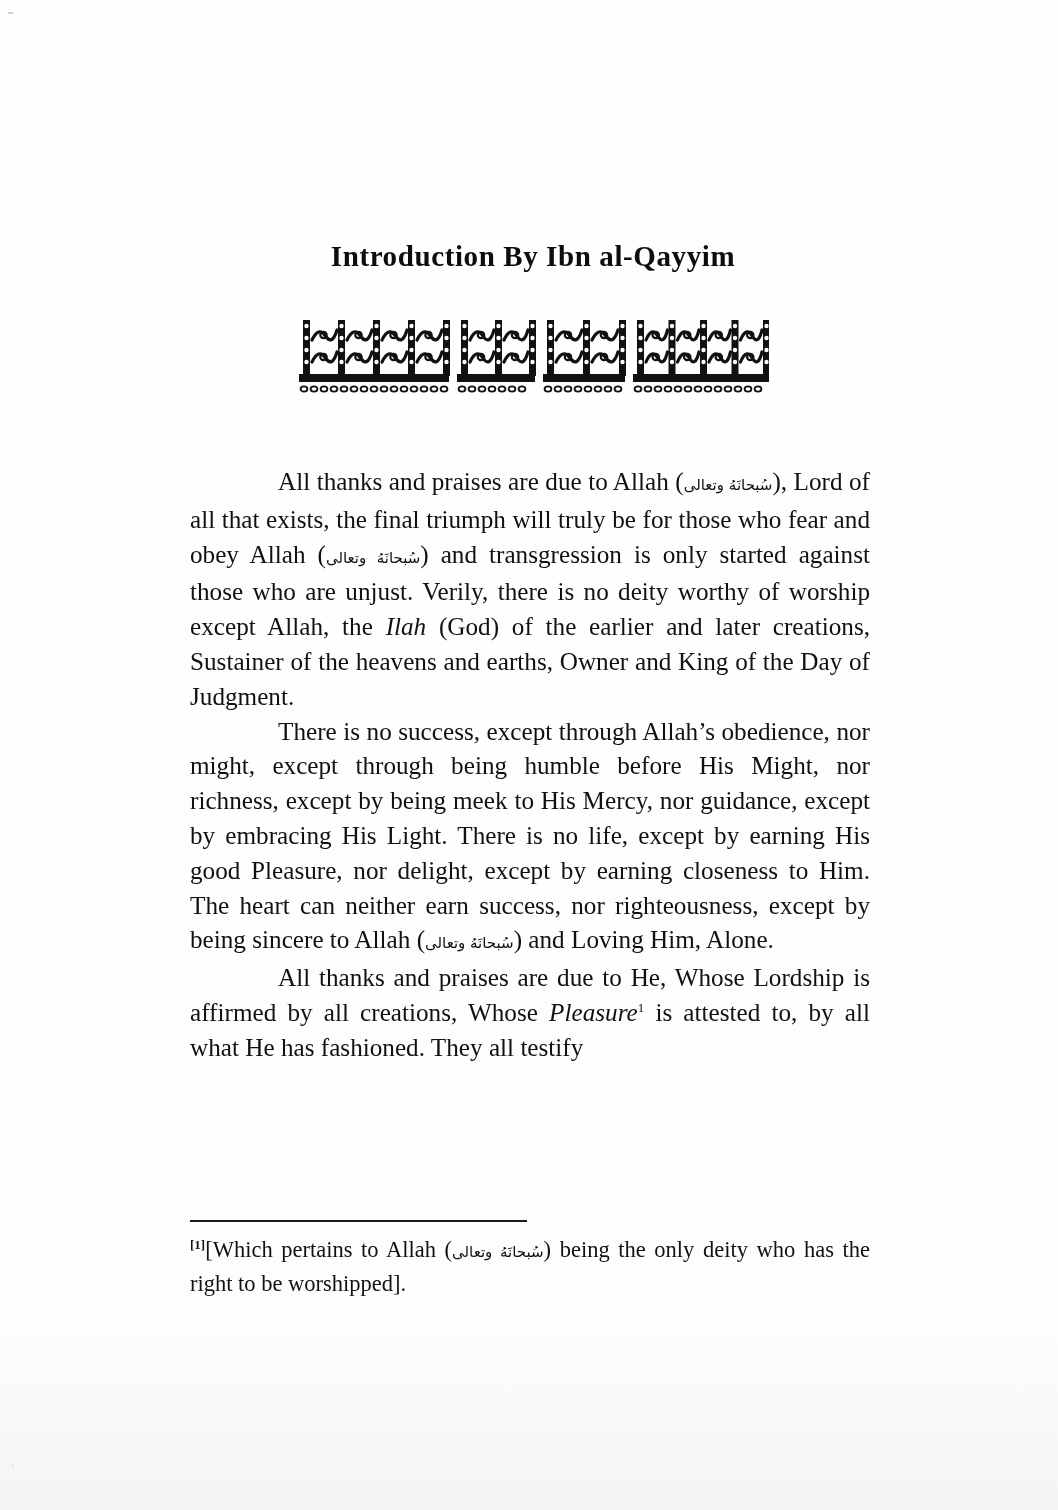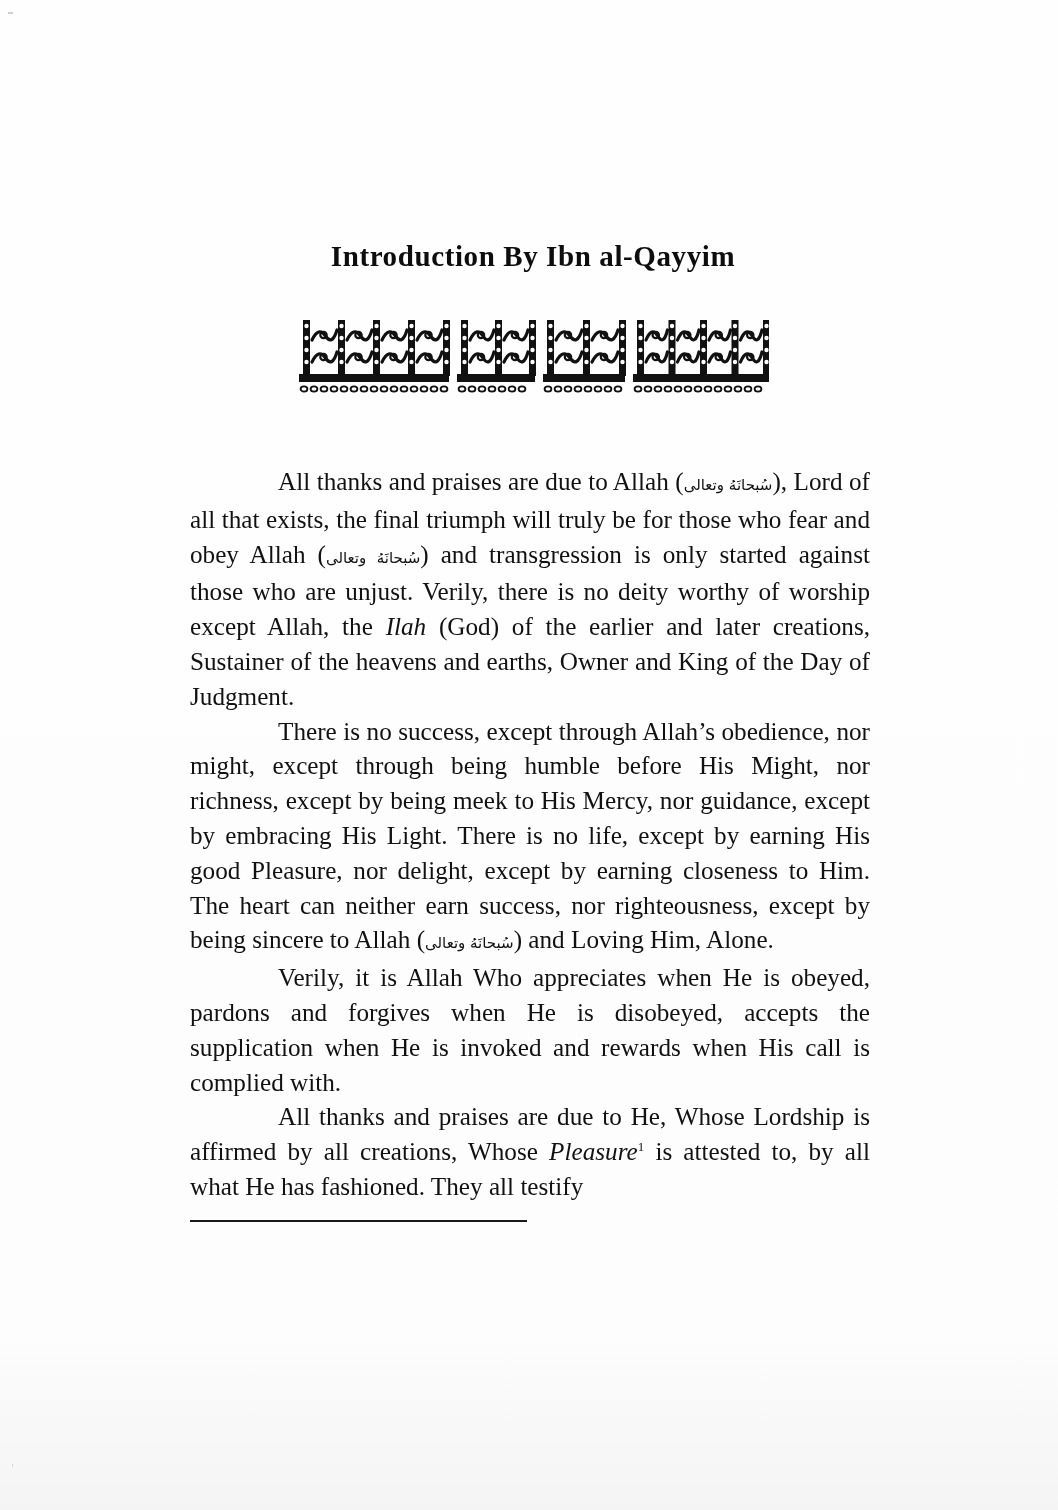--- a/index.html
+++ b/index.html
@@ -292,18 +292,18 @@
           <ellipse cx="439" cy="73" rx="3.4" ry="2.6" fill="none" stroke-width="1.8"></ellipse>
           <ellipse cx="449" cy="73" rx="3.4" ry="2.6" fill="none" stroke-width="1.8"></ellipse>
           <ellipse cx="459" cy="73" rx="3.4" ry="2.6" fill="none" stroke-width="1.8"></ellipse>
         </g>
       </svg>
   </div>
 
   <div class="body-text" id="body-text">
       <p><span>All thanks and praises are due to Allah (</span><span class="arabic">سُبحانَهُ وتعالى</span><span>), Lord of all that exists, the final triumph will truly be for those who fear and obey Allah (</span><span class="arabic">سُبحانَهُ وتعالى</span><span>) and transgression is only started against those who are unjust. Verily, there is no deity worthy of worship except Allah, the </span><em>Ilah</em><span> (God) of the earlier and later creations, Sustainer of the heavens and earths, Owner and King of the Day of Judgment.</span></p>
       <p><span>There is no success, except through Allah’s obedience, nor might, except through being humble before His Might, nor richness, except by being meek to His Mercy, nor guidance, except by embracing His Light. There is no life, except by earning His good Pleasure, nor delight, except by earning closeness to Him. The heart can neither earn success, nor righteousness, except by being sincere to Allah (</span><span class="arabic">سُبحانَهُ وتعالى</span><span>) and Loving Him, Alone.</span></p>
-      <p><span>Verily, it is Allah Who appreciates when He is obeyed, pardons and forgives when He is disobeyed, accepts the supplication when He is invoked and rewards when His call is complied with.</span></p>
       <p><span>All thanks and praises are due to He, Whose Lordship is affirmed by all creations, Whose </span><em>Pleasure</em><sup class="ref">1</sup><span> is attested to, by all what He has fashioned. They all testify</span></p>
     </div>
 
   <div class="footnote-rule"></div>
+  <p class="footnote" id="footnote"><span class="fn-mark">[1]</span><span>[Which pertains to Allah (</span><span class="arabic">سُبحانَهُ وتعالى</span><span>) being the only deity who has the right to be worshipped].</span></p>
 </div>
 
 </body></html>

